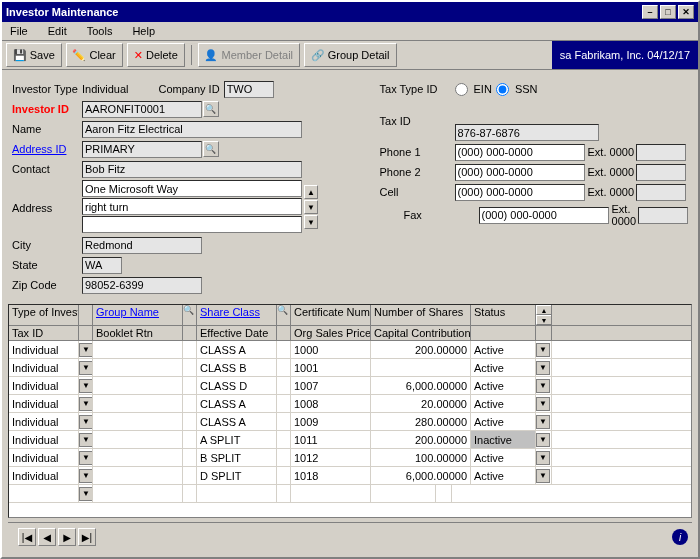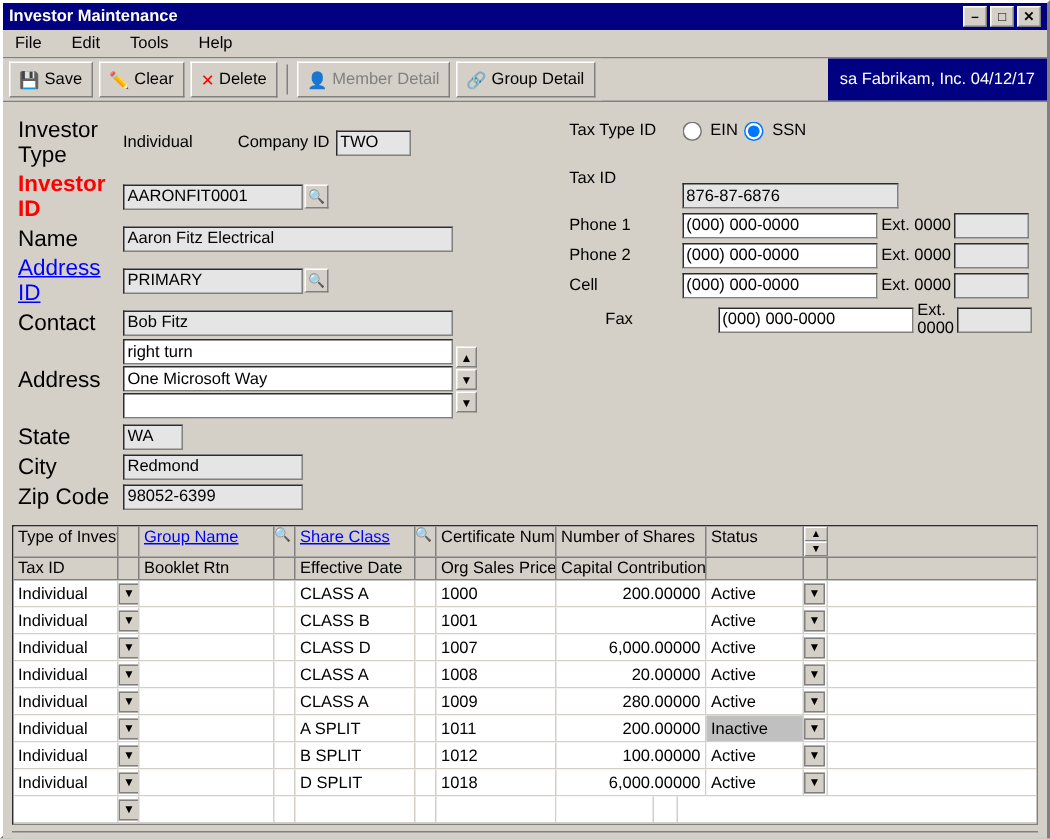--- a/index.html
+++ b/index.html
@@ -119,21 +119,21 @@
     .right-panel { flex: 1; }
     .form-row {
       display: flex;
       align-items: center;
       margin-bottom: 2px;
       min-height: 18px;
     }
     .form-label {
       width: 70px;
       color: #000;
-      font-size: 15px;
+      font-size: 11px;
       flex-shrink: 0;
     }
     .form-label.link {
       color: blue;
       text-decoration: underline;
       cursor: pointer;
     }
     .form-label.bold-red {
       color: red;
       font-weight: bold;
@@ -432,39 +432,39 @@
         </div>
 
         <div class="form-row">
           <span class="form-label">Contact</span>
           <input type="text" class="form-input wide" style="width: 220px;" value="Bob Fitz">
         </div>
 
         <div class="form-row" style="align-items:center;">
           <span class="form-label" style="margin-top:1px;">Address</span>
           <div class="addr-extra">
+            <input type="text" class="addr-input" value="One Microsoft Way" style="">
             <input type="text" class="addr-input" value="right turn" style="">
-            <input type="text" class="addr-input" value="One Microsoft Way" style="">
             <input type="text" class="addr-input" style="">
           </div>
           <div class="addr-right-btns">
             <div class="scroll-btn-sm">▲</div>
             <div class="scroll-btn-sm">▼</div>
             <div class="scroll-btn-sm">▼</div>
           </div>
         </div>
 
         <div class="form-row">
+          <span class="form-label">City</span>
+          <input type="text" class="form-input medium" value="Redmond" style="">
+        </div>
+
+        <div class="form-row">
           <span class="form-label">State</span>
           <input type="text" class="form-input" style="width: 40px;" value="WA">
-        </div>
-
-        <div class="form-row">
-          <span class="form-label">City</span>
-          <input type="text" class="form-input medium" value="Redmond" style="">
         </div>
 
         <div class="form-row">
           <span class="form-label">Zip Code</span>
           <input type="text" class="form-input medium" value="98052-6399" style="">
         </div>
       </div>
 
       <div class="right-panel">
 

